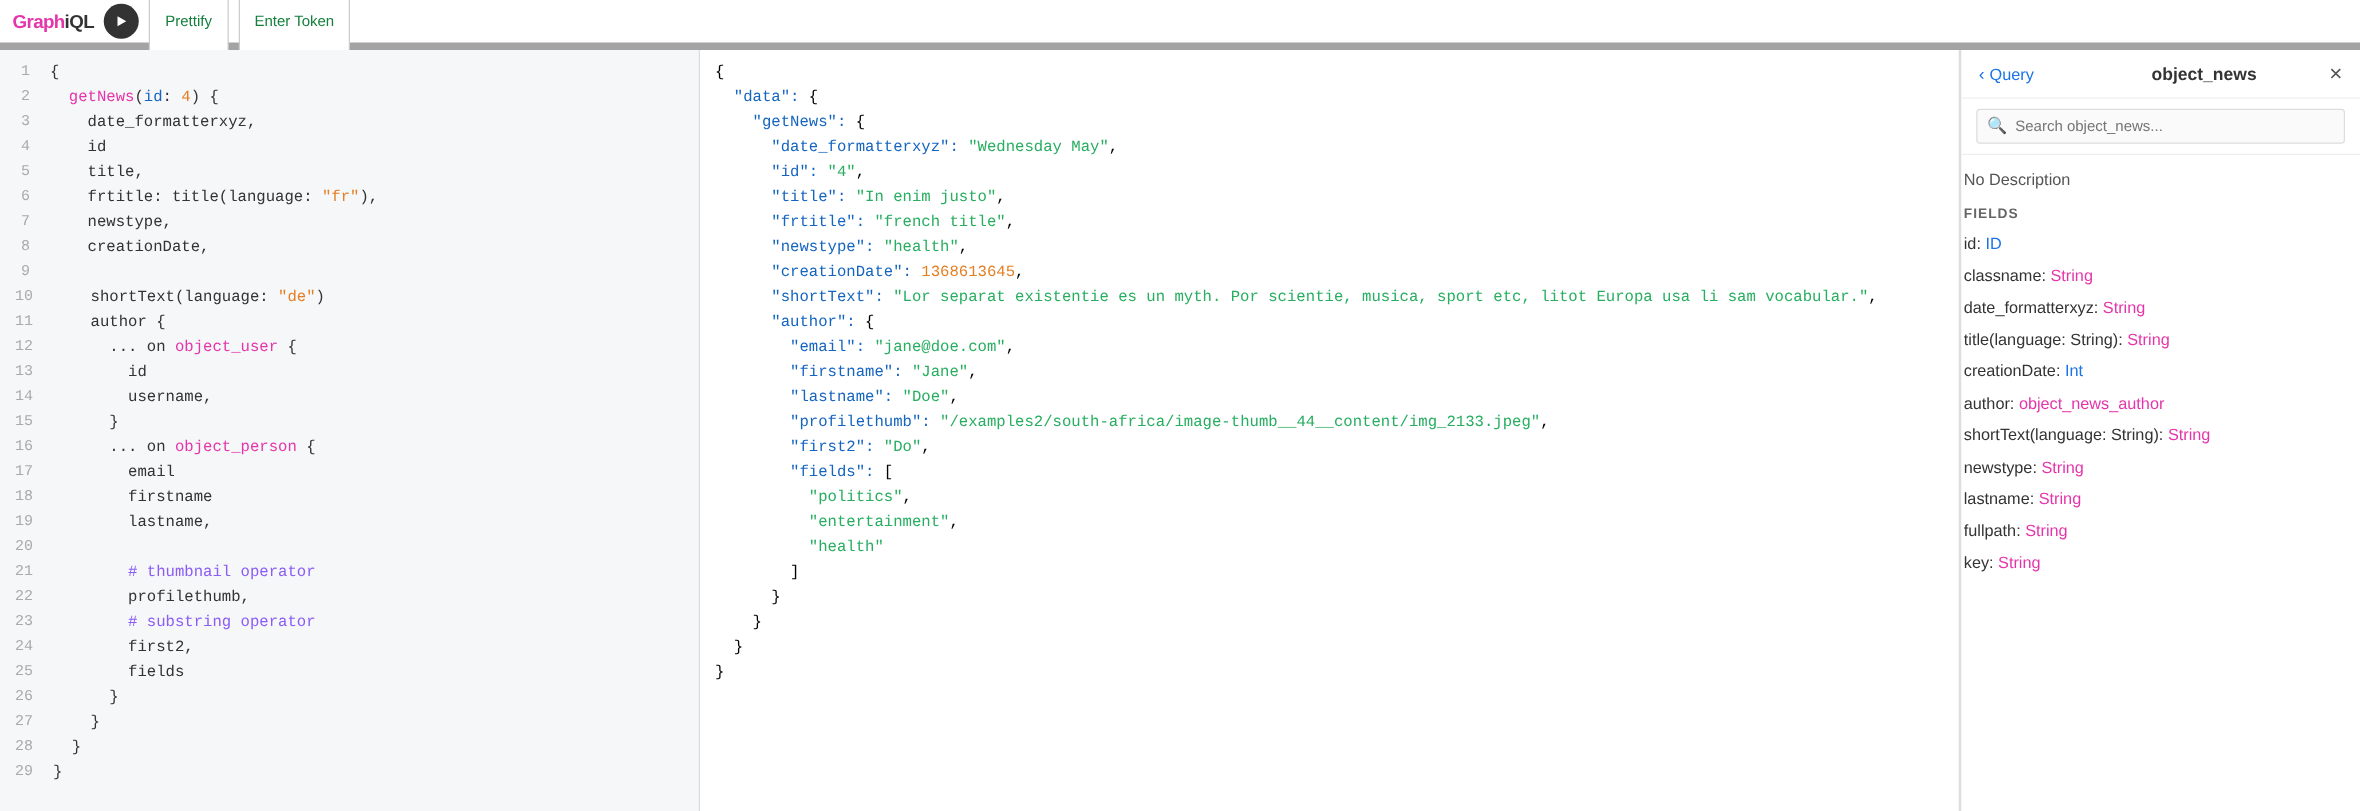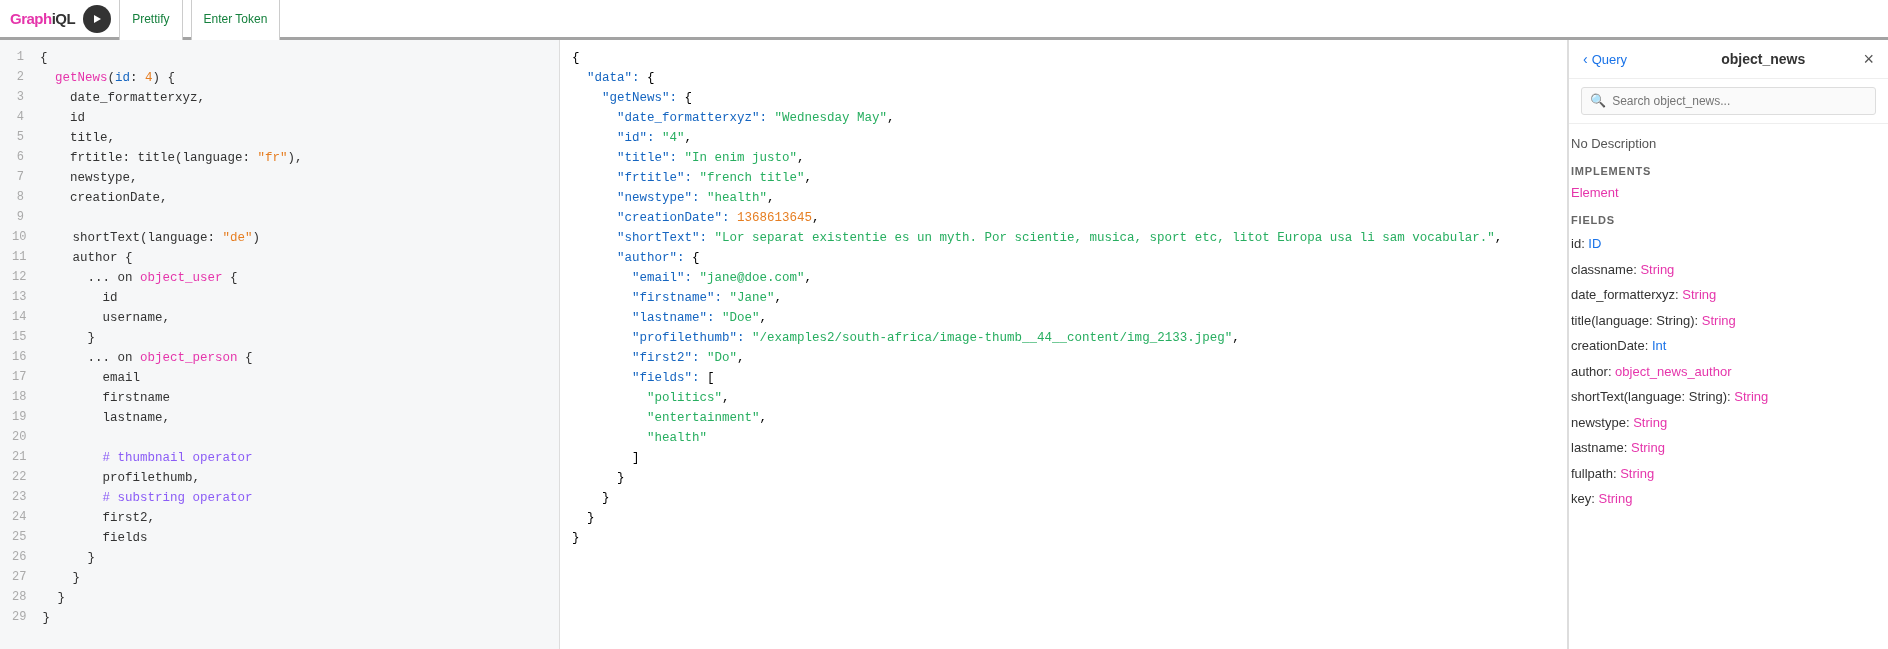--- a/index.html
+++ b/index.html
@@ -1,21 +1,21 @@
 <!DOCTYPE html>
 <html><head>
   <meta charset="utf-8">
   <style>
     * { box-sizing: border-box; margin: 0; padding: 0; }
     body { font-family: 'Consolas', 'Monaco', 'Courier New', monospace; font-size: 13px; background: #f5f5f5; display: flex; flex-direction: column; height: 649px; overflow: hidden; }
 
     
     #topbar {
       display: flex; align-items: center; height: 40px;
-      background: #fff; border-bottom: 3px solid #a3a3a3;
+      background: #fff; border-bottom: 6px solid #a3a3a3;
       padding: 0 10px; gap: 8px; flex-shrink: 0;
     }
     #topbar .logo {
       font-size: 15px; font-weight: bold; color: #e535ab; letter-spacing: -0.5px;
       font-family: 'Arial', sans-serif;
     }
     #topbar .logo span { color: #333; }
     .btn-run {
       width: 28px; height: 28px; border-radius: 50%;
       background: #333; border: none; cursor: pointer;
@@ -207,24 +207,20 @@
     <div class="doc-search">
       <div class="doc-search-box">
         <span style="color:#999; font-size:13px;">🔍</span>
         <input type="text" placeholder="Search object_news..." style="">
       </div>
     </div>
 
     <div class="doc-content">
       <p class="doc-no-desc">No Description</p>
 
-      <div>
-        <div class="doc-section-title">IMPLEMENTS</div>
-        <a class="doc-link">Element</a>
-      </div>
 
       <div>
         <div class="doc-section-title">FIELDS</div>
         <div id="fields-list">
             <div class="doc-field-item"><span class="field-name">id</span><span class="field-colon">: </span><span class="field-type-id">ID</span></div>
             <div class="doc-field-item"><span class="field-name">classname</span><span class="field-colon">: </span><span class="field-type-string">String</span></div>
             <div class="doc-field-item"><span class="field-name">date_formatterxyz</span><span class="field-colon">: </span><span class="field-type-string">String</span></div>
             <div class="doc-field-item"><span class="field-name">title(language: String)</span><span class="field-colon">: </span><span class="field-type-string">String</span></div>
             <div class="doc-field-item"><span class="field-name">creationDate</span><span class="field-colon">: </span><span class="field-type-int">Int</span></div>
             <div class="doc-field-item"><span class="field-name">author</span><span class="field-colon">: </span><span class="field-type-object">object_news_author</span></div>

